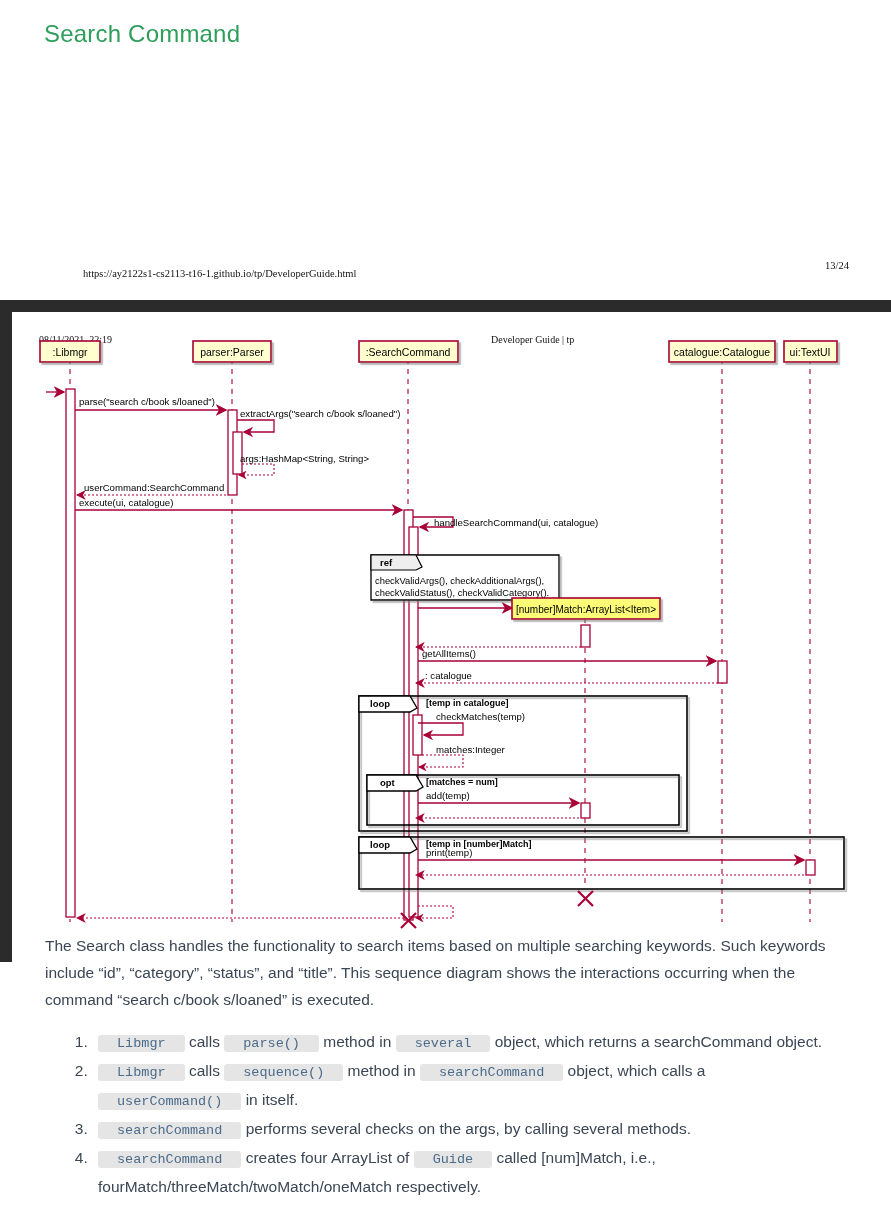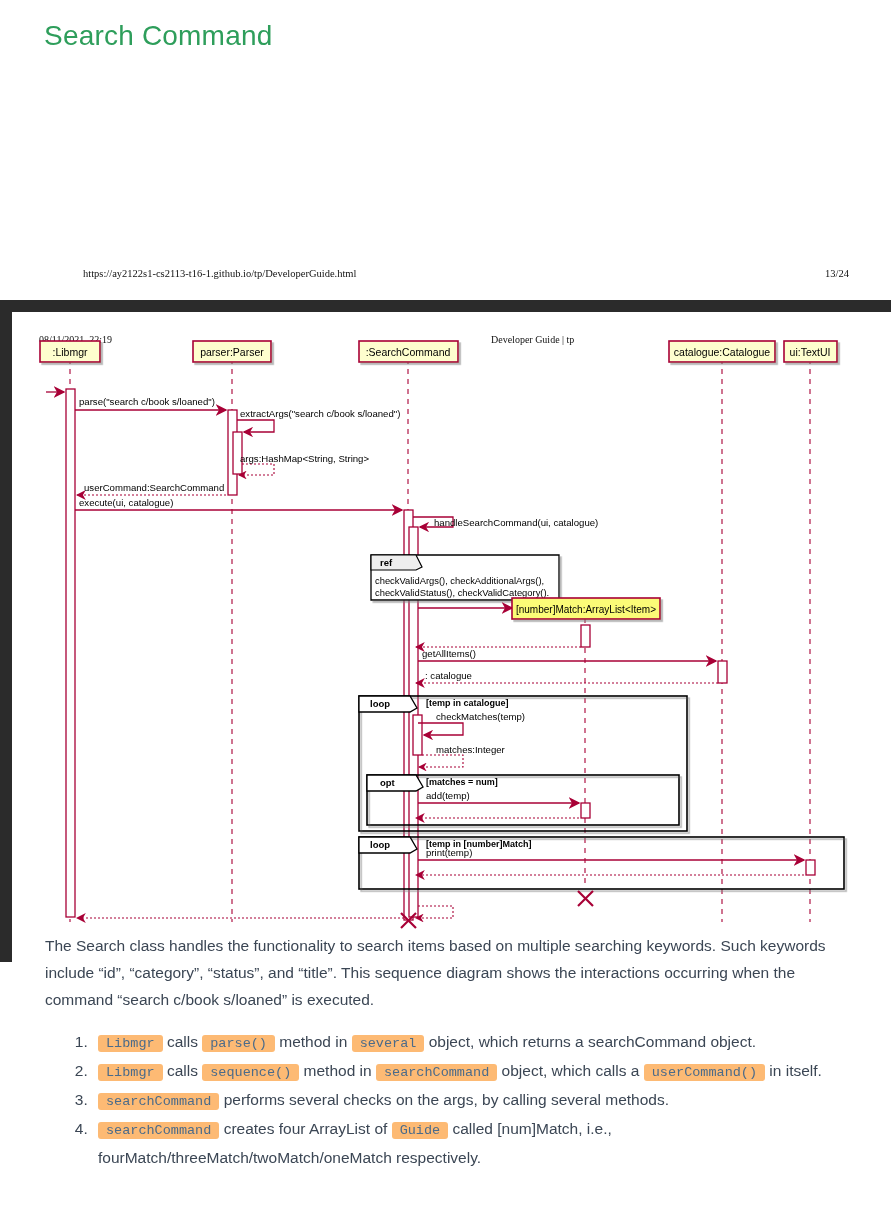--- a/index.html
+++ b/index.html
@@ -9,31 +9,31 @@
     font-family:"Liberation Sans", sans-serif;
     overflow:hidden;
     position:relative;
   }
   
   #slide-page{
     position:absolute;left:0;top:0;width:891px;height:300px;background:#fff;
   }
   #slide-title{
     position:absolute;left:44px;top:20px;
-    font-size:28px;color:#2e9e5b;letter-spacing:.2px;
+    font-size:24px;color:#2e9e5b;letter-spacing:.2px;
     font-family:"Liberation Sans", sans-serif;
   }
   #slide-footer-url{
     position:absolute;left:43px;top:268px;
     font-size:10.5px;color:#111;
     font-family:"Liberation Serif", serif;
     margin-left:40px;
   }
   #slide-footer-page{
-    position:absolute;right:42px;top:268px;
+    position:absolute;right:42px;top:260px;
     font-size:10.5px;color:#111;
     font-family:"Liberation Serif", serif;
   }
   #dark-band{
     position:absolute;left:0;top:300px;width:891px;height:12px;background:#2b2b2b;
   }
   #left-rail{
     position:absolute;left:0;top:312px;width:12px;height:650px;background:#2b2b2b;
   }
   
@@ -52,22 +52,22 @@
   
   #prose{
     position:absolute;left:0;top:910px;width:891px;
     font-size:15.5px;color:#3b4654;line-height:27px;
   }
   #intro{padding:6px 45px 0 45px;}
   #steps{margin:8px 0 0 0;padding:0 40px 0 92px;}
   #steps li{margin:0;padding:0 0 0 6px;line-height:27px;}
   code.inl{
     font-family:"Liberation Mono", monospace;
-    font-size:13.5px;background:#fdba74;color:#4b6b8a;
-    padding:1px 8px;border-radius:3px;
+    font-size:13.5px;background:#e5e5e5;color:#4b6b8a;
+    padding:1px 19px;border-radius:3px;
   }
 </style>
 </head>
 <body>
 
 <div id="slide-page">
   <div id="slide-title">Search Command</div>
   <div id="slide-footer-url">https://ay2122s1-cs2113-t16-1.github.io/tp/DeveloperGuide.html</div>
   <div id="slide-footer-page">13/24</div>
 </div>

